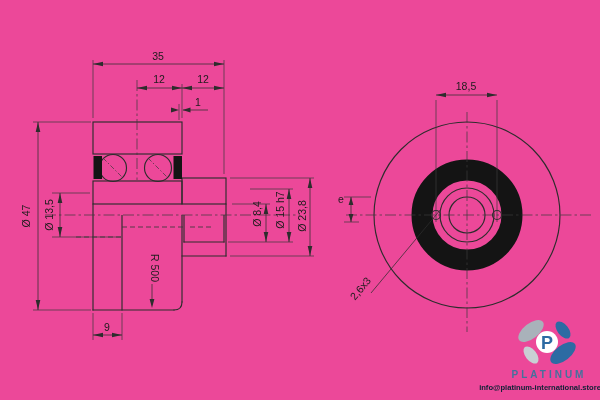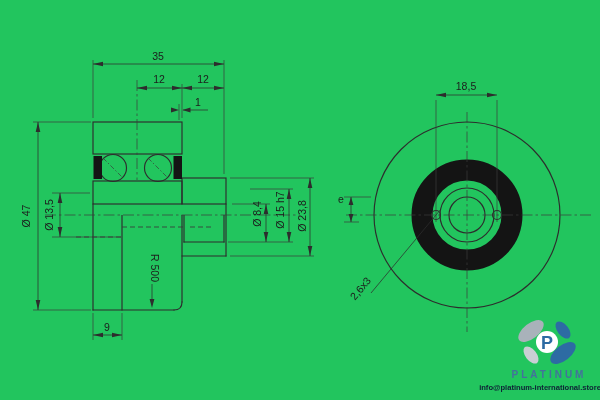--- a/index.html
+++ b/index.html
@@ -1,16 +1,16 @@
 <!DOCTYPE html>
 <html><head>
 <meta charset="utf-8">
 <style>
   html,body{margin:0;padding:0;background:#e8e8e8}
-  .canvas{width:600px;height:400px;background:#22c55e;position:relative;overflow:hidden;
+  .canvas{width:600px;height:400px;background:#ec4899;position:relative;overflow:hidden;
           font-family:"Liberation Sans",sans-serif}
   svg{display:block}
   .edge{stroke:#2d2d2d;stroke-width:1.15;fill:none;stroke-linecap:square}
   .thin{stroke:#3a3a3a;stroke-width:0.7;fill:none}
   .cl{stroke:#3a3a3a;stroke-width:0.7;fill:none;stroke-dasharray:11 3 2.5 3}
   .hid{stroke:#3a3a3a;stroke-width:0.85;fill:none;stroke-dasharray:5 3}
   .balldash{stroke:#3a3a3a;stroke-width:0.7;fill:none;stroke-dasharray:5 2 1.5 2}
   .dimline{stroke:#2d2d2d;stroke-width:0.75;fill:none}
   .dimtxt{font-size:10.5px;fill:#1c1c1c;font-family:"Liberation Sans",sans-serif}
   .arrow{fill:#2d2d2d}

